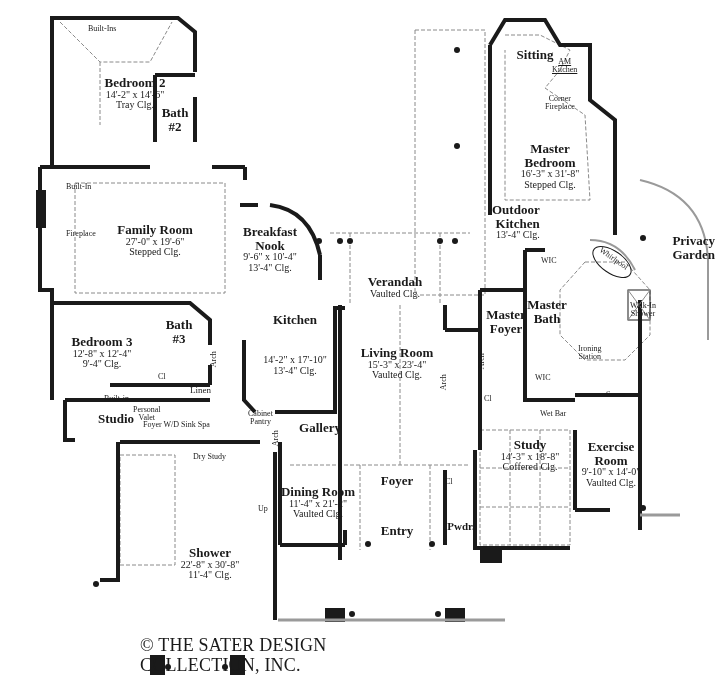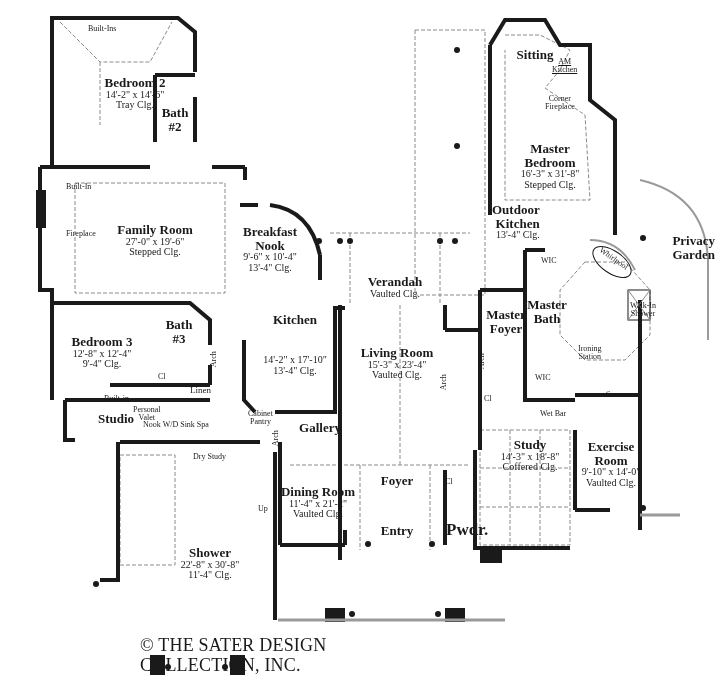--- a/index.html
+++ b/index.html
@@ -200,21 +200,21 @@
 <div class="small" style="left:190px;top:386px;font-size:9px;">Linen</div>
 
 <div class="lbl" style="left:96px;top:412px;width:40px;">
   <span class="name">Studio</span>
 </div>
 <div class="small" style="left:104px;top:395px;">Built-in</div>
 <div class="small" style="left:133px;top:406px;">
   <span>Personal</span><br>
   <span>Valet</span>
 </div>
-<div class="small" style="left:143px;top:421px;">Nook W/D Sink Spa</div>
+<div class="small" style="left:143px;top:421px;">Foyer W/D Sink Spa</div>
 <div class="small" style="left:193px;top:453px;">Dry Study</div>
 <div class="small" style="left:258px;top:505px;">Up</div>
 
 <div class="lbl" style="left:295px;top:421px;width:50px;">
   <span class="name">Gallery</span>
 </div>
 
 <div class="lbl" style="left:280px;top:485px;width:76px;">
   <span class="name">Dining Room</span>
   <span class="dim">11'-4" x 21'-2"</span>
@@ -222,21 +222,21 @@
 </div>
 
 <div class="lbl" style="left:375px;top:474px;width:44px;">
   <span class="name">Foyer</span>
 </div>
 <div class="lbl" style="left:375px;top:524px;width:44px;">
   <span class="name">Entry</span>
 </div>
 <div class="small" style="left:445px;top:478px;">Cl</div>
 <div class="lbl" style="left:446px;top:521px;width:30px;">
-  <span class="name" style="font-size:17px;">Pwdr.</span>
+  <span class="name" style="font-size:11px;">Pwdr.</span>
 </div>
 
 <div class="lbl" style="left:495px;top:438px;width:70px;">
   <span class="name">Study</span>
   <span class="dim">14'-3" x 18'-8"</span>
   <span class="clg">Coffered Clg.</span>
 </div>
 
 <div class="lbl" style="left:580px;top:440px;width:62px;">
   <span class="name">Exercise</span>

